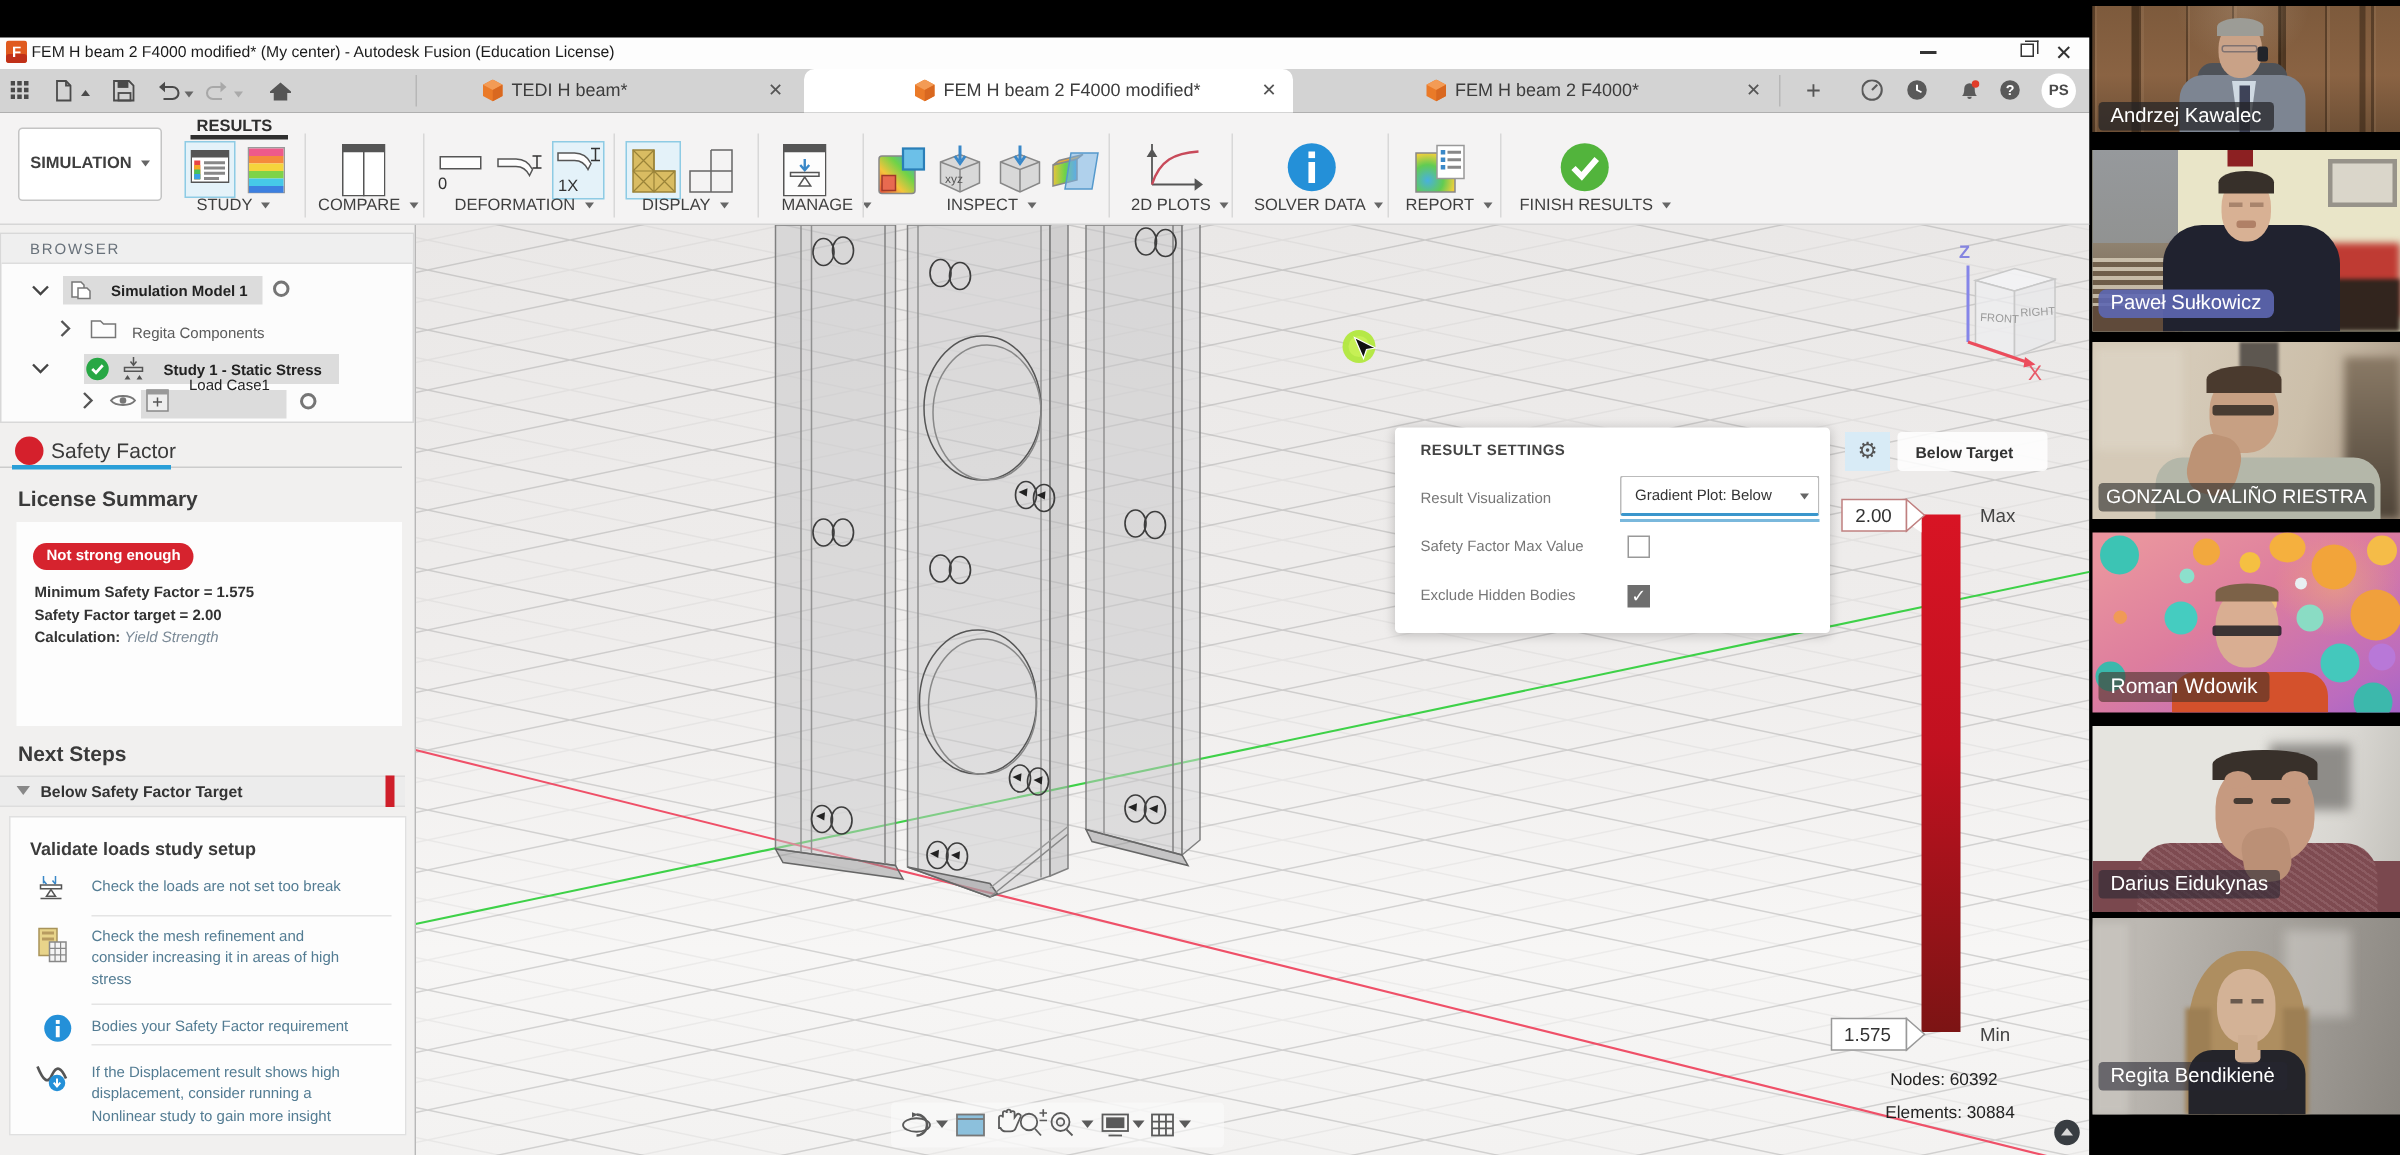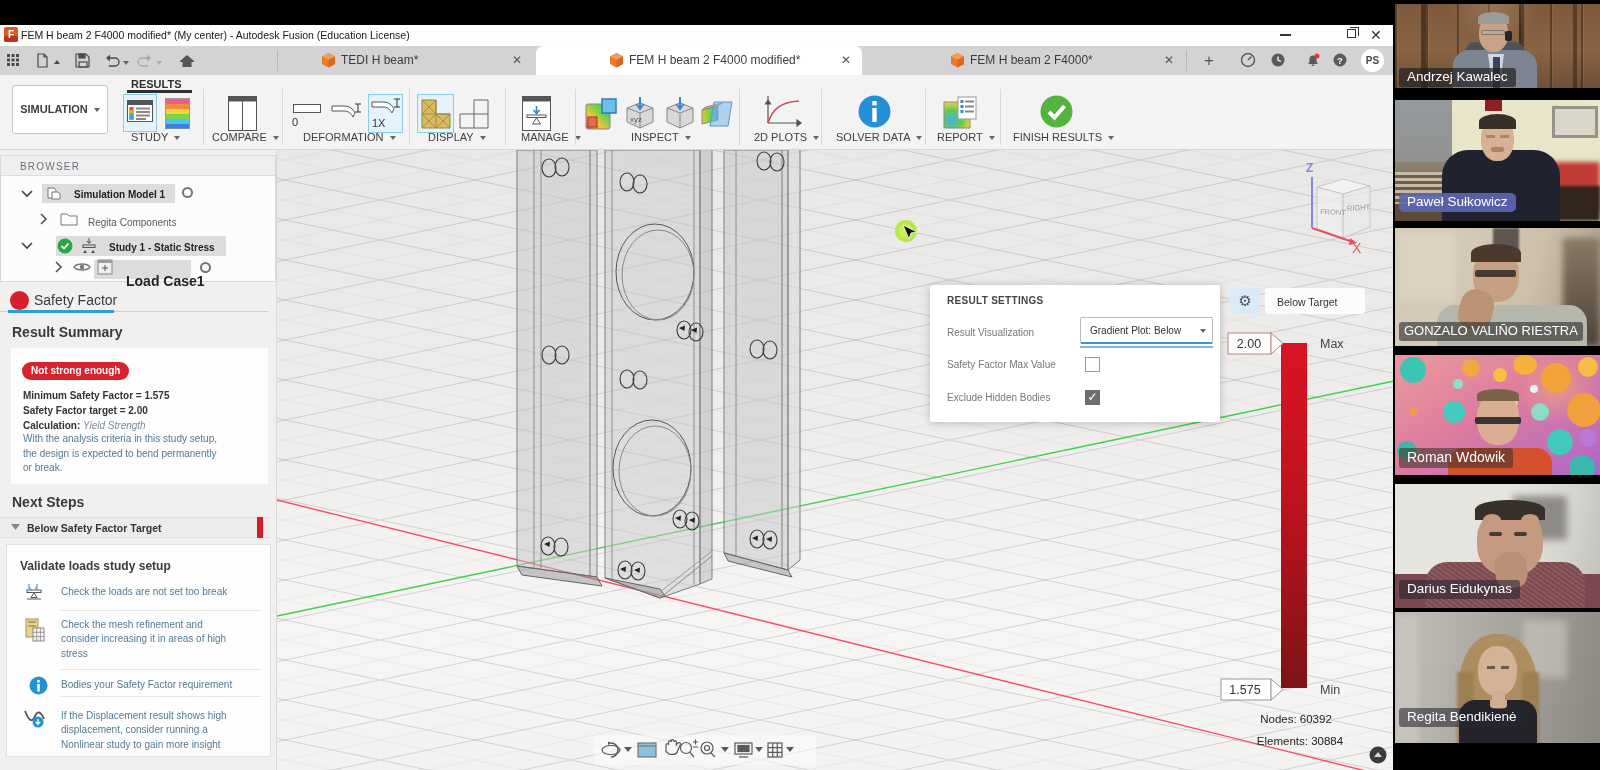--- a/index.html
+++ b/index.html
@@ -435,21 +435,21 @@
       </div>
       <div class="abs" style="left:150px;top:61px;width:133px;height:2px;background:#7ab8dc"></div>
       <div class="abs" style="left:17px;top:74px;font-size:10px;color:#777">Safety Factor Max Value</div>
       <div class="abs" style="left:155px;top:72px;width:15px;height:15px;border:1.5px solid #999;background:#fff"></div>
       <div class="abs" style="left:17px;top:107px;font-size:10px;color:#777">Exclude Hidden Bodies</div>
       <div class="abs" style="left:155px;top:105px;width:15px;height:15px;background:#6e6e6e;color:#fff;font-size:12px;text-align:center;line-height:15px">✓</div>
     </div>
     
     <div class="abs" style="left:988px;top:138px;width:100px;height:26px;background:rgba(255,255,255,0.85);border-radius:3px"></div>
     <div class="abs" style="left:953px;top:138px;width:30px;height:26px;background:#d8ebf6;text-align:center;line-height:26px;font-size:15px;color:#555">⚙</div>
-    <div class="abs" style="left:1000px;top:146px;font-size:10.5px;font-weight:normal;color:#333">Below Target</div>
+    <div class="abs" style="left:1000px;top:146px;font-size:10.5px;font-weight:bold;color:#333">Below Target</div>
   </div>
   <div class="abs" id="leftpanel">
 
     <div class="abs" style="left:0;top:5px;width:276px;height:127px;background:#fcfcfc;border:1px solid #d8d8d8">
       <div class="abs" style="left:0;top:0;width:274px;height:20px;background:#efefef;border-bottom:1px solid #ddd"></div>
       <div class="abs" style="left:19px;top:5px;font-size:10px;color:#68717a;letter-spacing:1.2px">BROWSER</div>
 
       <div class="abs" style="left:41px;top:28px;width:133px;height:19px;background:#dcdcdc"></div>
       <svg class="abs" style="left:20px;top:33px" width="12" height="9">
           <path d="M1,2 l5,5 l5,-5" stroke="#444" stroke-width="1.6" fill="none"></path>
@@ -490,33 +490,32 @@
         </svg>
       <svg class="abs" style="left:72px;top:105px" width="18" height="12">
           <path d="M1,6 C4,2 14,2 17,6 C14,10 4,10 1,6 Z" fill="none" stroke="#777" stroke-width="1.3"></path>
           <circle cx="9" cy="6" r="2.2" fill="#777"></circle>
         </svg>
       <svg class="abs" style="left:96px;top:103px" width="16" height="16">
           <rect x="1" y="1" width="14" height="14" fill="#eee" stroke="#888"></rect>
           <rect x="1" y="1" width="14" height="3" fill="#999"></rect>
           <path d="M8,6 v6 M5,9 h6" stroke="#555" fill="none"></path>
         </svg>
-      <div class="abs" style="left:125px;top:117px;font-size:14px;font-weight:bold;color:#222">Load Case1</div>
+      <div class="abs" style="left:125px;top:96px;font-size:10px;font-weight:normal;color:#222">Load Case1</div>
       <div class="abs" style="left:199px;top:106px;width:11px;height:11px;border:2px solid #757575;border-radius:50%"></div>
     </div>
 
     <div class="abs" style="left:10px;top:141px;width:19px;height:19px;background:#d5202c;border-radius:50%"></div>
     <div class="abs" style="left:34px;top:142px;font-size:14px;color:#3a3a3a">Safety Factor</div>
     <div class="abs" style="left:0;top:161px;width:268px;height:1px;background:#ccc"></div>
     <div class="abs" style="left:8px;top:160px;width:106px;height:3px;background:#2a9fd8"></div>
-    <div class="abs" style="left:12px;top:174px;font-size:14px;font-weight:bold;color:#3a3a3a">Result Summary</div>
+    <div class="abs" style="left:12px;top:174px;font-size:14px;font-weight:bold;color:#3a3a3a">License Summary</div>
     <div class="abs" style="left:11px;top:198px;width:257px;height:136px;background:#fdfdfd"></div>
     <div class="abs" style="left:22px;top:212px;height:18px;background:#d6232e;border-radius:9px;color:#fff;font-size:10px;font-weight:bold;padding:0 9px;line-height:18px;white-space:nowrap">Not strong enough</div>
     <div class="abs" style="left:23px;top:239px;font-size:10px;font-weight:bold;color:#333;line-height:14.8px">Minimum Safety Factor = 1.575<br>Safety Factor target = 2.00<br>Calculation: <span style="font-weight:normal;font-style:italic;color:#7b8a97">Yield Strength</span></div>
-    <div class="abs" style="left:23px;top:282px;font-size:10px;color:#55798f;line-height:14.6px">With the analysis criteria in this study setup,<br>the design is expected to bend permanently<br>or break.</div>
     <div class="abs" style="left:12px;top:344px;font-size:14px;font-weight:bold;color:#3a3a3a">Next Steps</div>
     <div class="abs" style="left:0;top:367px;width:270px;height:21px;background:#ececec;border-top:1px solid #ddd;border-bottom:1px solid #ddd"></div>
     <svg class="abs" style="left:11px;top:374px" width="9" height="7">
         <path d="M0,0 h9 l-4.5,6 z" fill="#888"></path>
       </svg>
     <div class="abs" style="left:27px;top:372px;font-size:10.5px;font-weight:bold;color:#333">Below Safety Factor Target</div>
     <div class="abs" style="left:257px;top:367px;width:6px;height:21px;background:#cf1f2a"></div>
 
     <div class="abs" style="left:6px;top:394px;width:265px;height:213px;background:#fdfdfd;border:1px solid #e0e0e0">
       <div class="abs" style="left:13px;top:14px;font-size:12px;font-weight:bold;color:#3a3a3a">Validate loads study setup</div>

